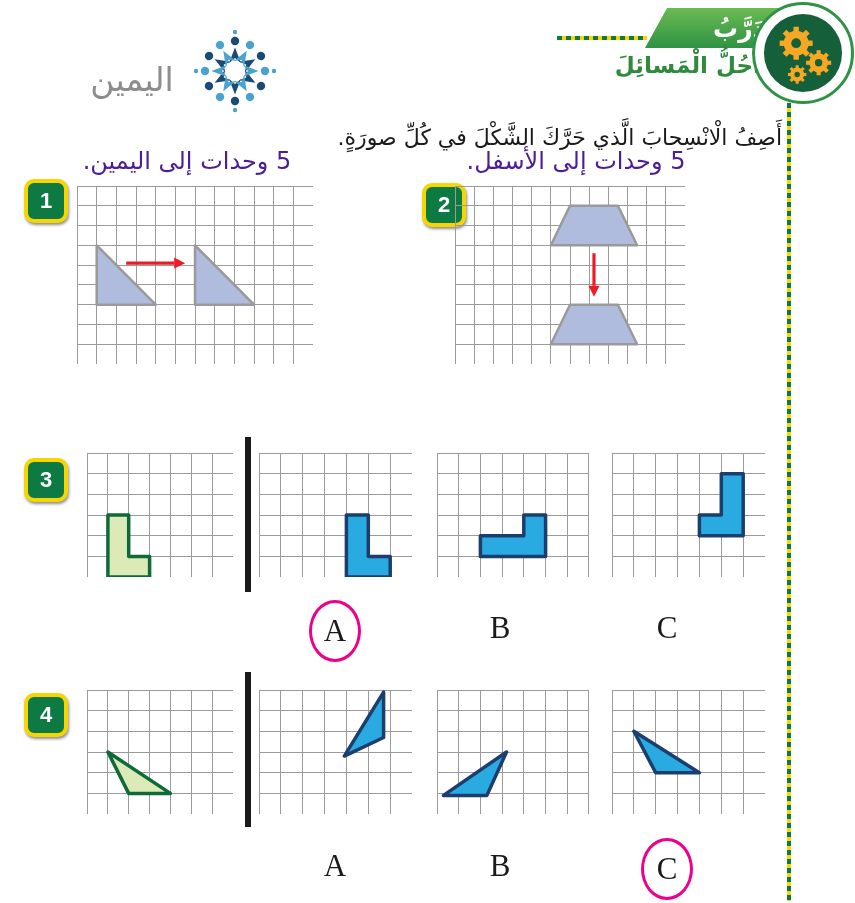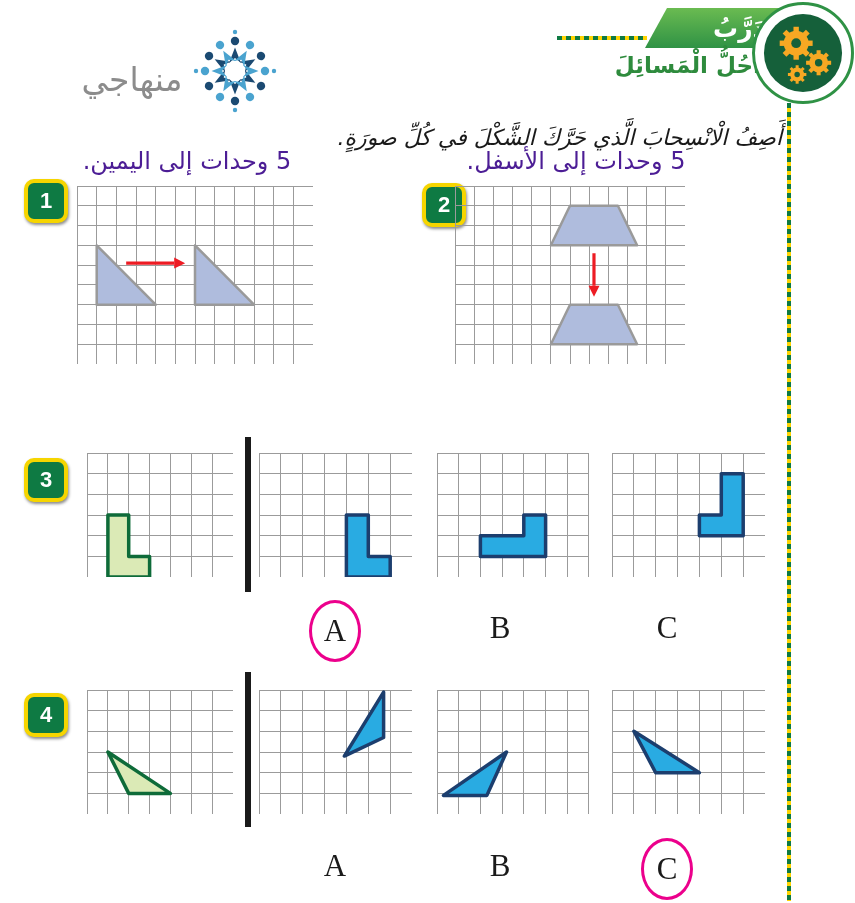--- a/index.html
+++ b/index.html
@@ -19,21 +19,21 @@
         justify-content:center;direction:rtl;padding-right:0;}
   .ribbon span{margin-right:-40px;}
   .badge-sub{position:absolute;left:598px;top:52px;width:194px;text-align:center;
         color:#2e8b3d;font-size:23px;font-weight:bold;direction:rtl;}
   .gear-circle{position:absolute;left:752px;top:2px;width:96px;height:96px;border-radius:50%;
         background:#fff;border:3px solid #2f9245;display:flex;align-items:center;justify-content:center;}
   
   .dotted-v{position:absolute;left:787px;top:103px;width:4px;height:798px;
         background:repeating-linear-gradient(180deg,#0e7a43 0 5px,#ffd400 5px 9px);}
   
-  .instr{position:absolute;right:73px;direction:rtl;font-size:22px;color:#1a1a1a;font-style:italic;}
+  .instr{position:absolute;right:73px;direction:rtl;font-size:22px;color:#1a1a1a;}
   .i1{top:103px;} .i2{top:387px;}
   .caption{position:absolute;top:147px;width:240px;text-align:center;color:#4c1d95;
         font-size:24px;direction:rtl;}
   .cap1{left:67px;} .cap2{left:456px;}
   
   .num-badge{position:absolute;width:36px;height:36px;background:#0e7a43;border:4px solid #f6d500;
         border-radius:10px;color:#fff;font-weight:bold;font-size:22px;display:flex;
         align-items:center;justify-content:center;box-shadow:1px 2px 3px rgba(0,0,0,.45);
         font-family:"Liberation Sans",sans-serif;}
   .b1{left:24px;top:179px;} .b2{left:422px;top:183px;}
@@ -53,21 +53,21 @@
         font-family:"Liberation Serif",serif;font-size:31px;color:#1a1a1a;cursor:pointer;}
   .letter.circled{border:3px solid #ec008c;border-radius:50%;}
   .row3{top:600px;} .row4{top:838px;}
   .lA{left:335px;} .lB{left:500px;} .lC{left:667px;}
 </style>
 </head>
 <body>
 
 <div class="page">
 
-  <div class="brand-text">منهاجي</div>
+  <div class="brand-text">اليمين</div>
   <svg class="brand-mark" width="86" height="86" viewBox="0 0 86 86">
     <defs>
       <g id="person">
         <circle cx="0" cy="-30" r="4.2"></circle>
         <path d="M0,-23.5 L6,-8 L0,-13 L-6,-8 Z"></path>
       </g>
     </defs>
     <g fill="#1b4a72">
       <use href="#person" transform="translate(43,43) rotate(0)"></use>
       <use href="#person" transform="translate(43,43) rotate(60)"></use>

